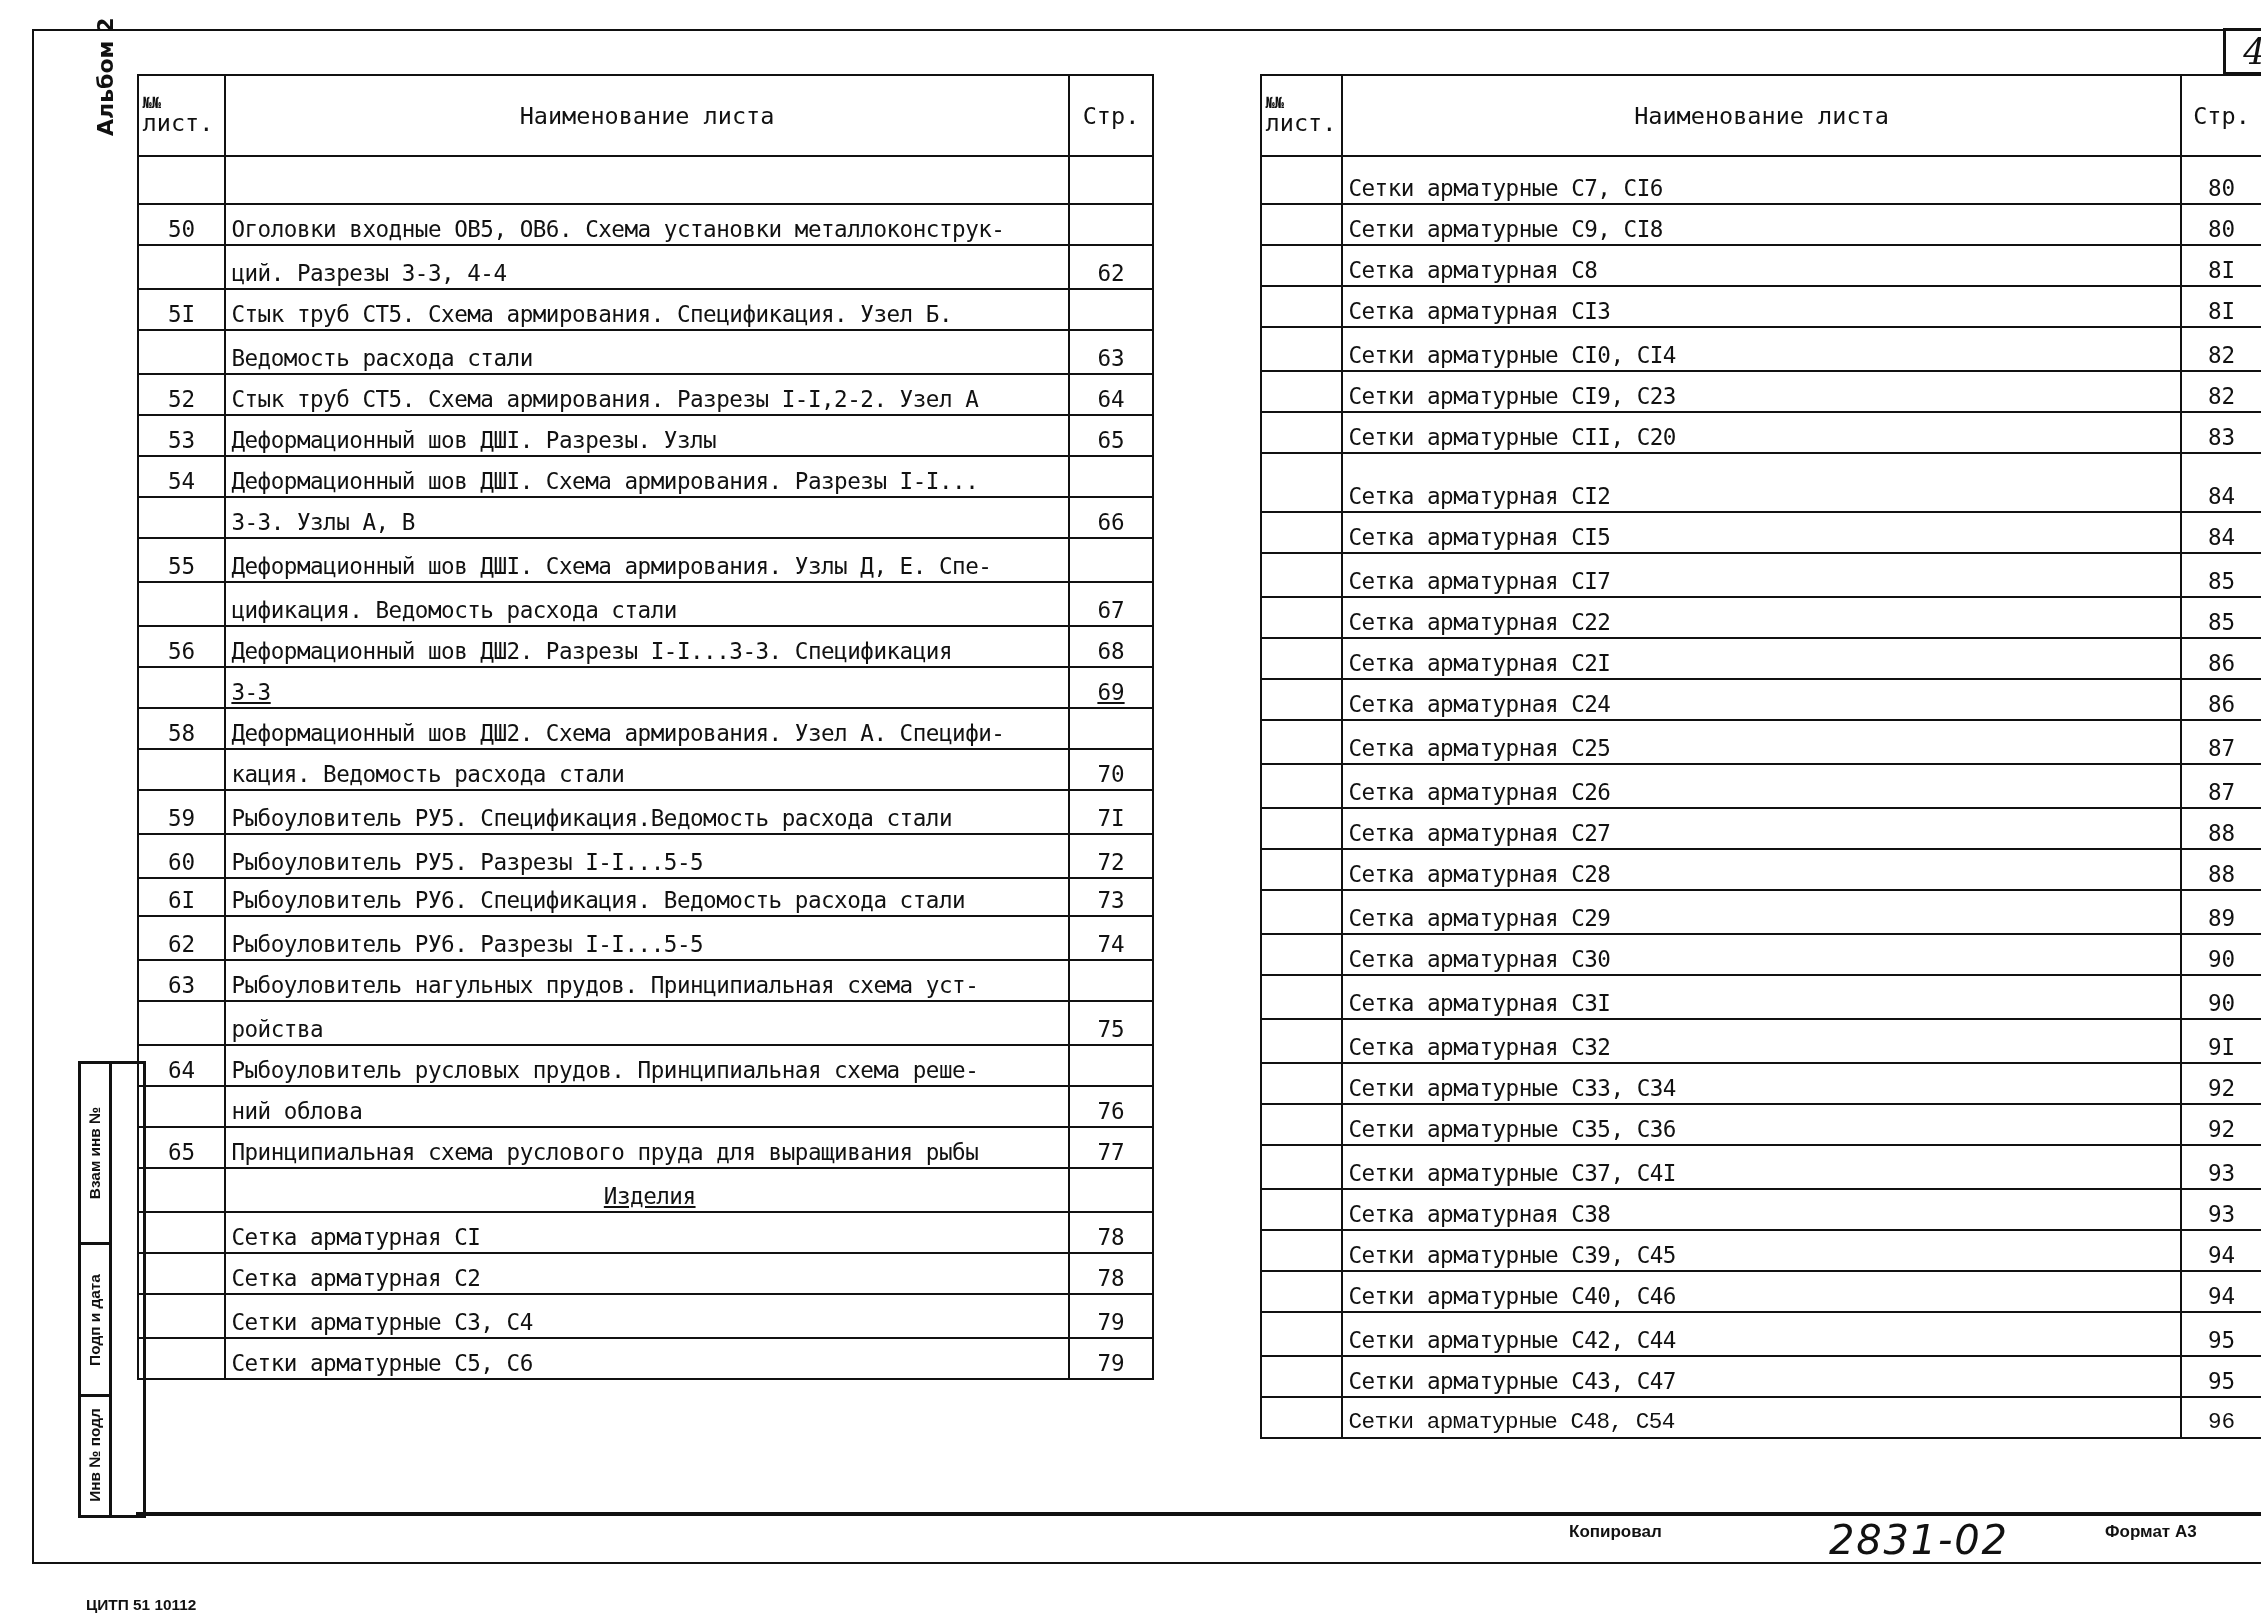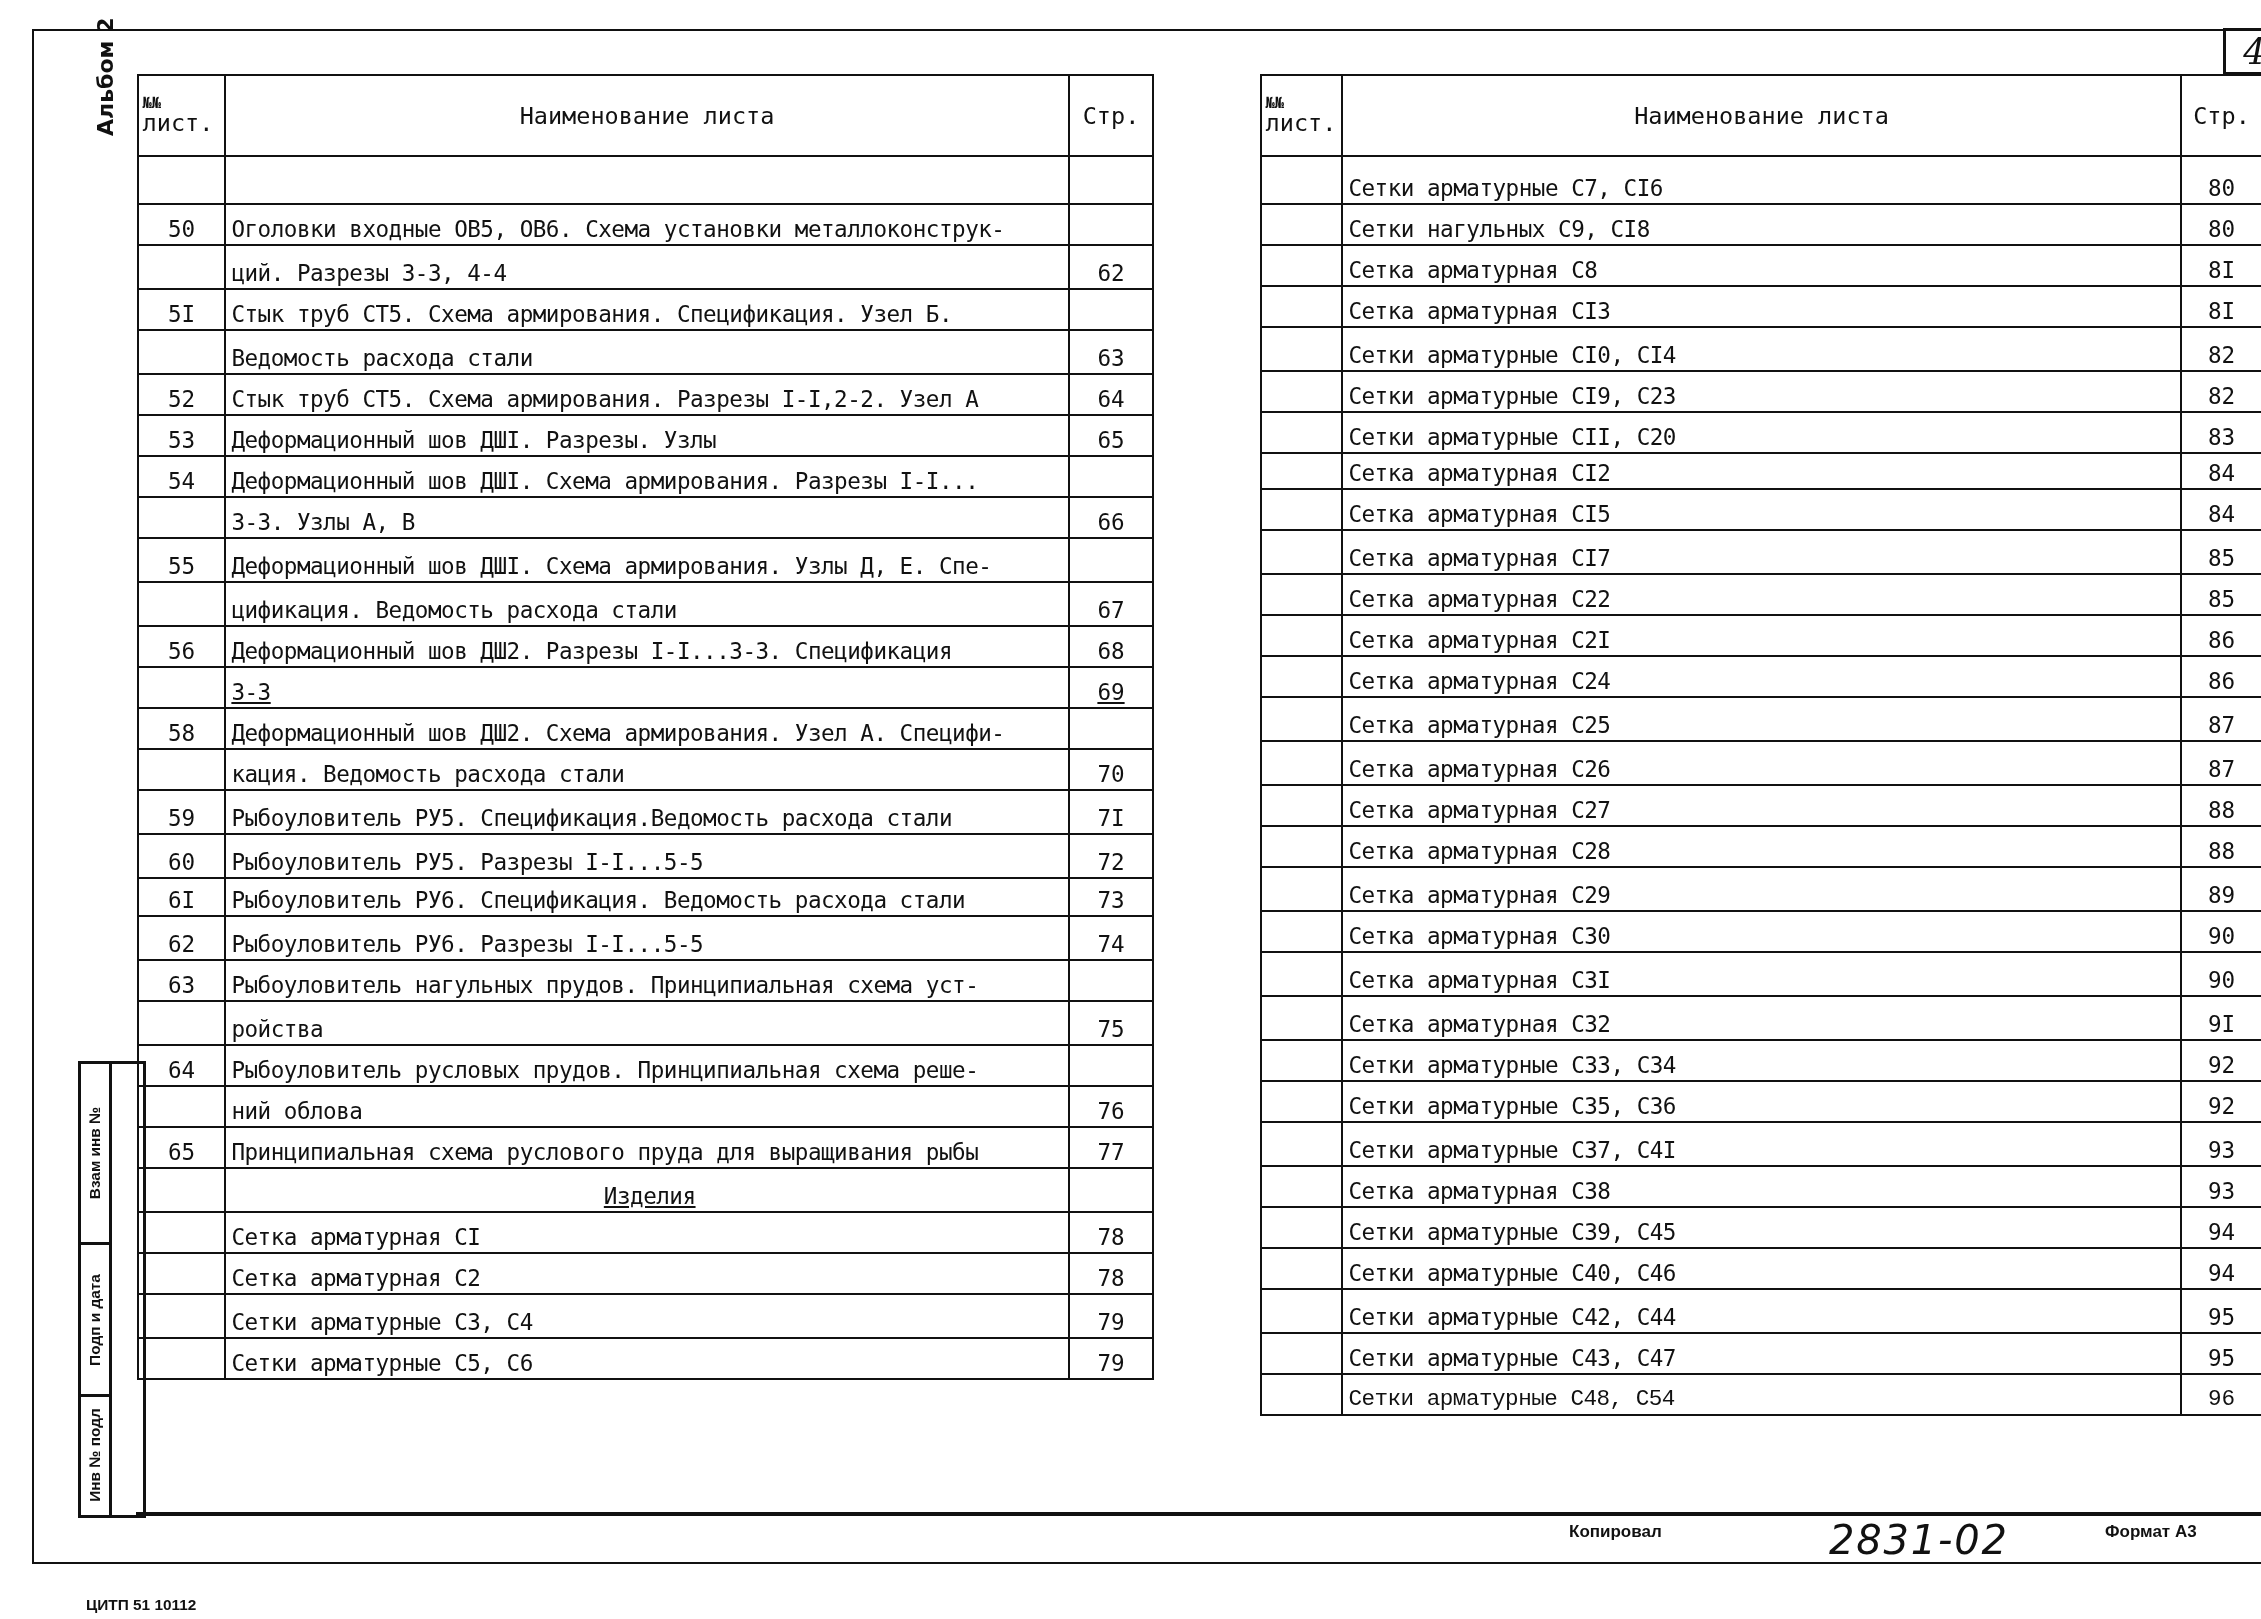--- a/index.html
+++ b/index.html
@@ -222,21 +222,21 @@
     </tr>
   </thead>
   <tbody id="right-body">
       <tr style="height: 48px;">
         <td class="num"></td>
         <td class="name">Сетки арматурные С7, СI6</td>
         <td class="page">80</td>
       </tr>
       <tr style="height: 41px;">
         <td class="num"></td>
-        <td class="name">Сетки нагульных С9, СI8</td>
+        <td class="name">Сетки арматурные С9, СI8</td>
         <td class="page">80</td>
       </tr>
       <tr style="height: 41px;">
         <td class="num"></td>
         <td class="name">Сетка арматурная С8</td>
         <td class="page">8I</td>
       </tr>
       <tr style="height: 41px;">
         <td class="num"></td>
         <td class="name">Сетка арматурная СI3</td>
@@ -250,21 +250,21 @@
       <tr style="height: 41px;">
         <td class="num"></td>
         <td class="name">Сетки арматурные СI9, С23</td>
         <td class="page">82</td>
       </tr>
       <tr style="height: 41px;">
         <td class="num"></td>
         <td class="name">Сетки арматурные СII, С20</td>
         <td class="page">83</td>
       </tr>
-      <tr style="height: 36px; padding-left: 16px;">
+      <tr style="height: 59px; padding-left: 16px;">
         <td class="num"></td>
         <td class="name">Сетка арматурная СI2</td>
         <td class="page">84</td>
       </tr>
       <tr style="height: 41px;">
         <td class="num"></td>
         <td class="name">Сетка арматурная СI5</td>
         <td class="page">84</td>
       </tr>
       <tr style="height: 44px;">

